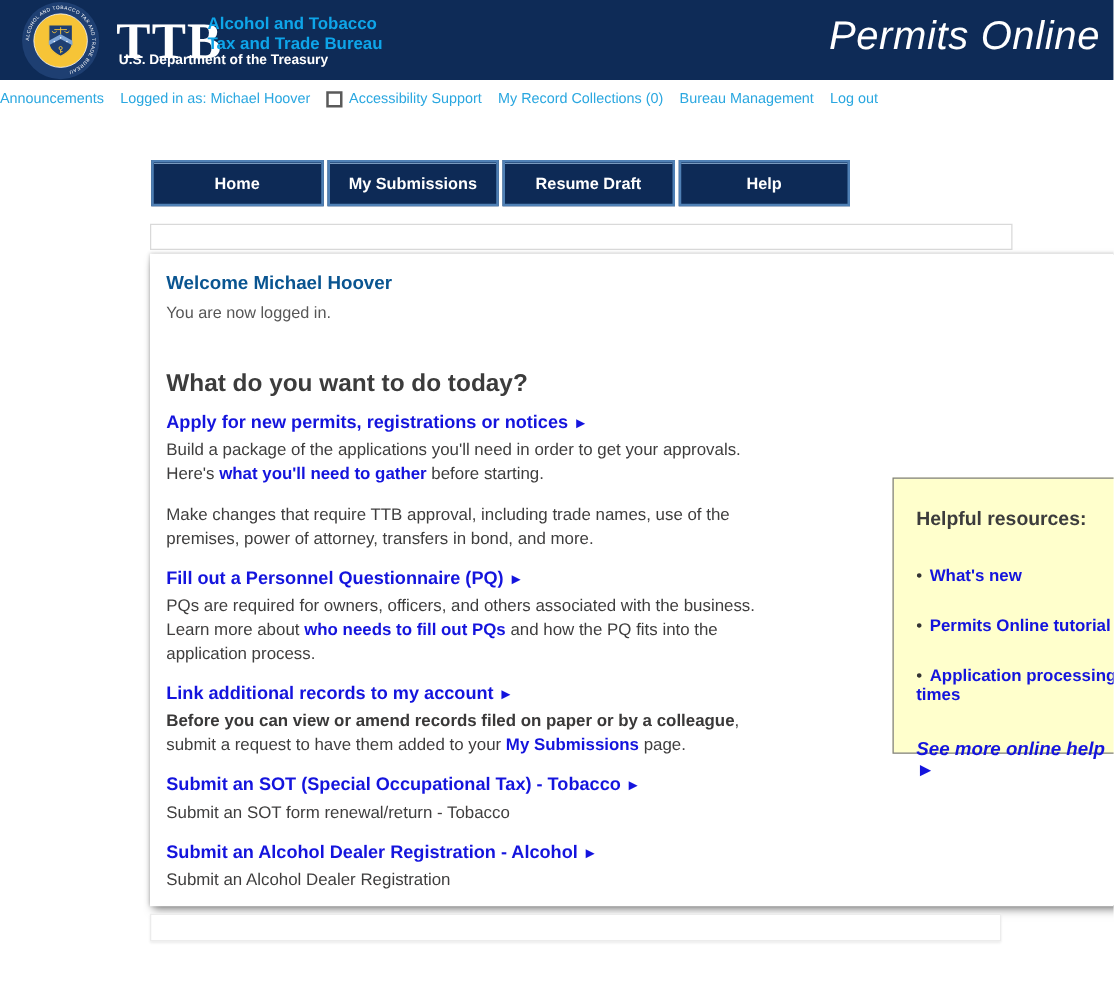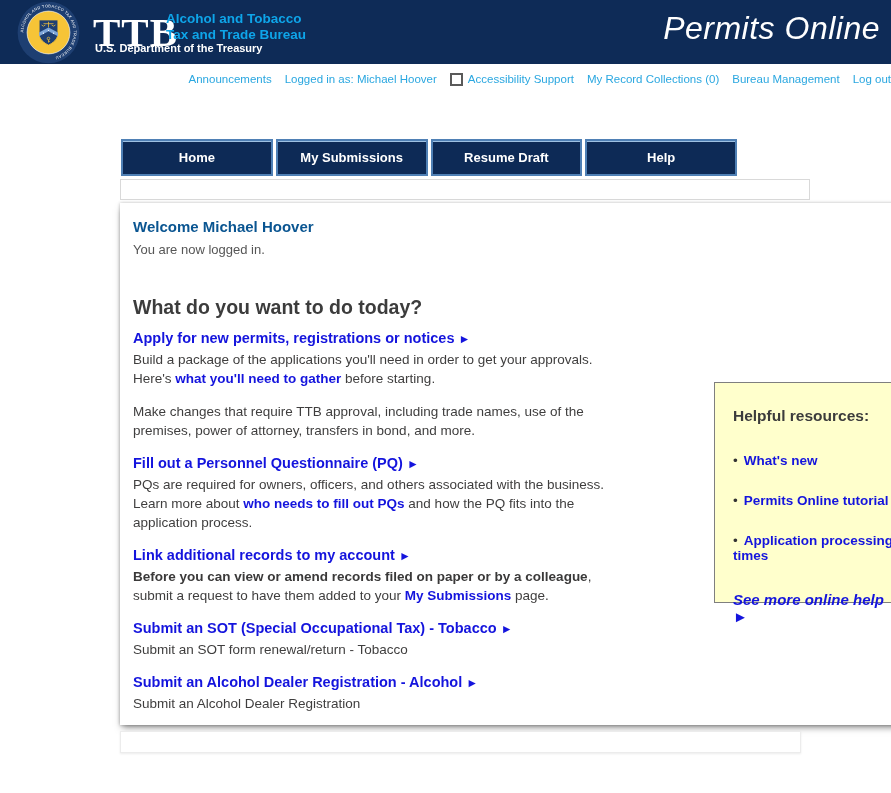--- a/index.html
+++ b/index.html
@@ -29,34 +29,34 @@
     font-size:11px; font-weight:bold;
   }
   .app-title {
     position:absolute; right:11px; top:10px; color:#ffffff;
     font-size:32px; font-style:italic; letter-spacing:0.5px;
   }
 
   
   .utilbar {
     position:absolute; top:64px; left:0; width:891px; height:30px;
-    display:flex; align-items:center; justify-content:flex-end; gap:13px;
+    display:flex; align-items:center; justify-content:flex-start; gap:13px;
     font-size:11.5px; color:#2aa7e0;
   }
   .utilbar a { color:#2aa7e0; text-decoration:none; }
   .util-static { color:#2aa7e0; }
   .acc-wrap { display:flex; align-items:center; gap:5px; }
   .checkbox {
     display:inline-block; width:13px; height:13px; background:#ffffff;
     border:2px solid #5a5a5a;
   }
 
   
   .navrow {
-    position:absolute; top:139px; left:121px; width:616px; height:37px;
+    position:absolute; top:128px; left:121px; width:559px; height:37px;
     display:flex; gap:3px;
   }
   .navbtn {
     flex:1; background:#0d2a56; border:2px solid #4f80b5;
     box-shadow:inset 0 1px 0 #9dc0e2;
     color:#ffffff; font-size:13px; font-weight:bold;
     display:flex; align-items:center; justify-content:center; cursor:pointer;
   }
 
   

